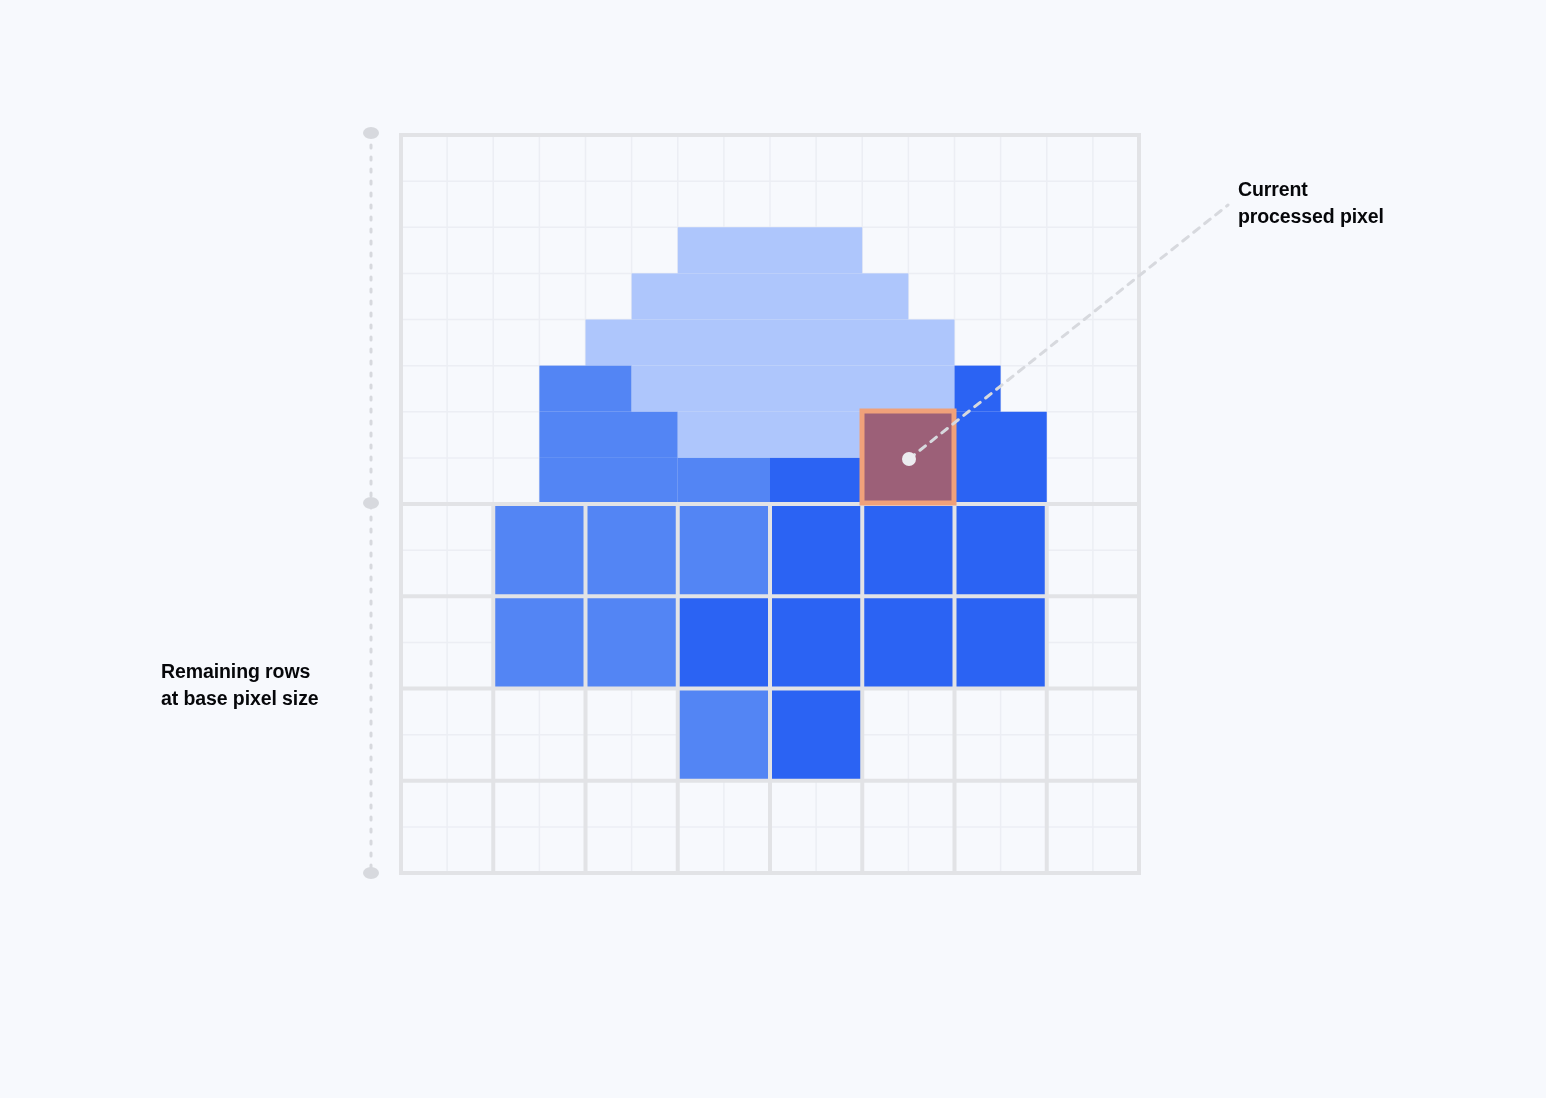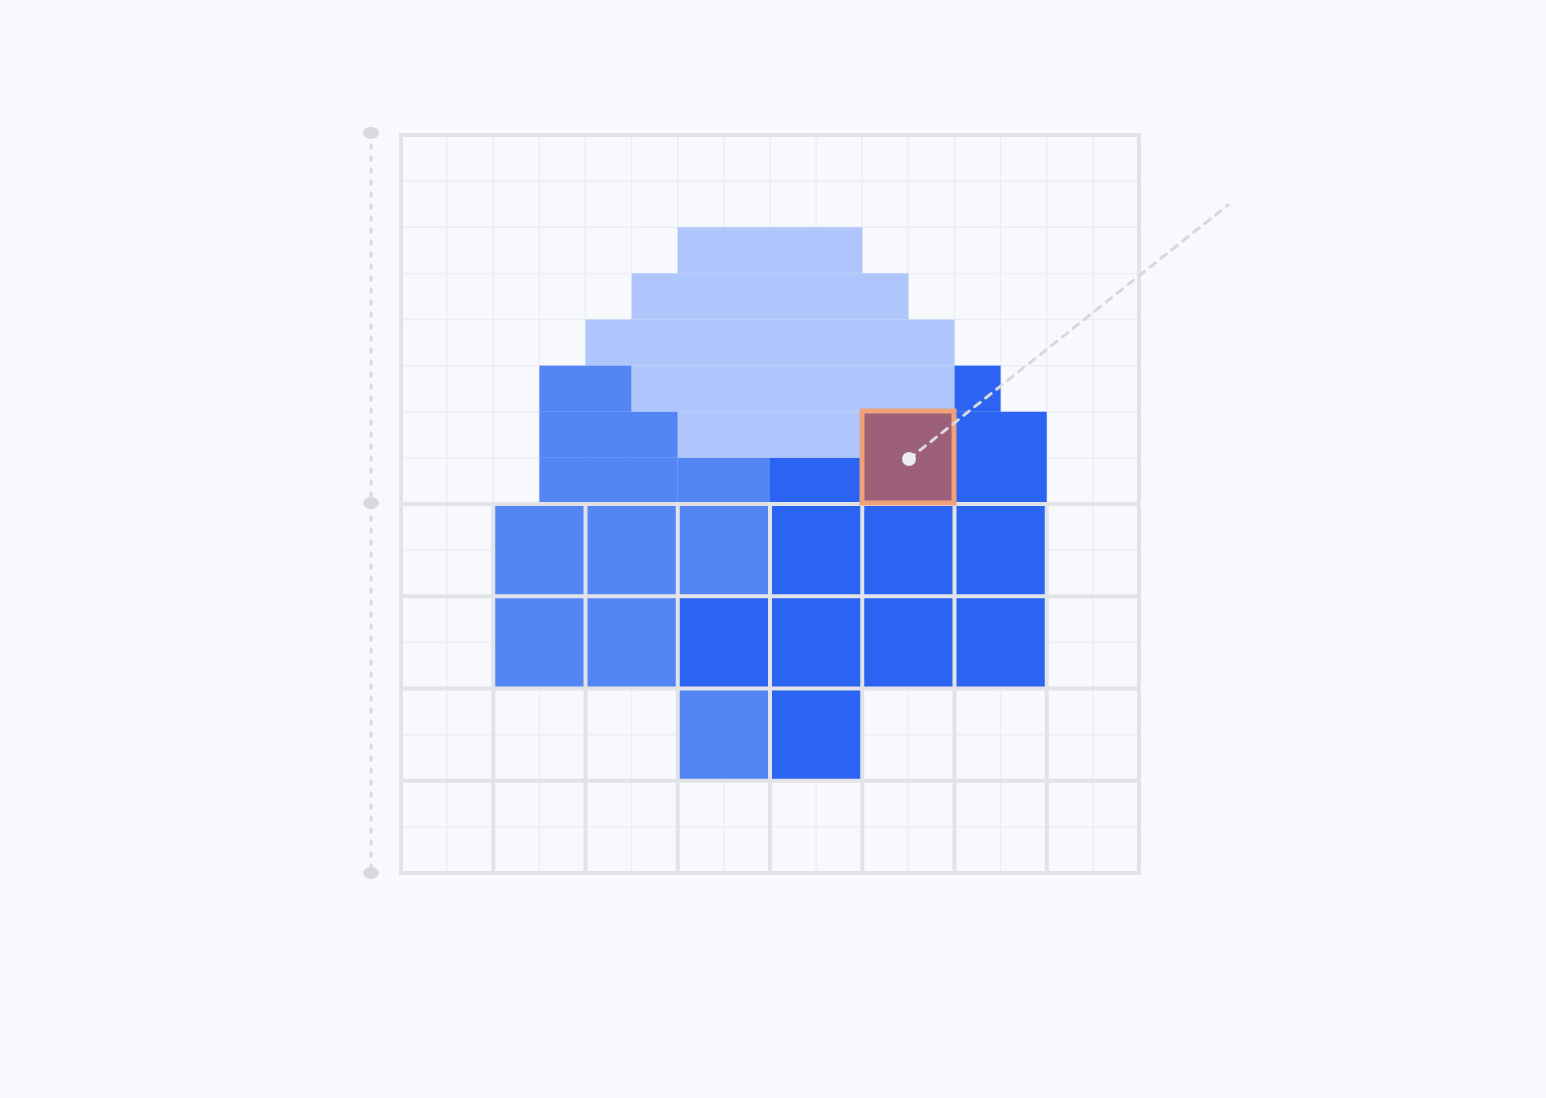--- a/index.html
+++ b/index.html
@@ -152,15 +152,19 @@
         <ellipse cx="371" cy="503" rx="8" ry="6" fill="#d7d9de"></ellipse>
         <ellipse cx="371" cy="873" rx="8" ry="6" fill="#d7d9de"></ellipse>
       </g>
     <g id="g-callout">
         <line x1="909" y1="459" x2="1228" y2="205" stroke="#d7d9de" stroke-width="3" stroke-dasharray="7 7" stroke-linecap="round"></line>
         <circle cx="909" cy="459" r="7" fill="#ececf0"></circle>
       </g>
   </svg>
 
 
+  <div class="side-label" id="label-remaining">Remaining rows
+at base pixel size</div>
 
+  <div class="side-label" id="label-current">Current
+processed pixel</div>
 
 </div>
 
 </body></html>

